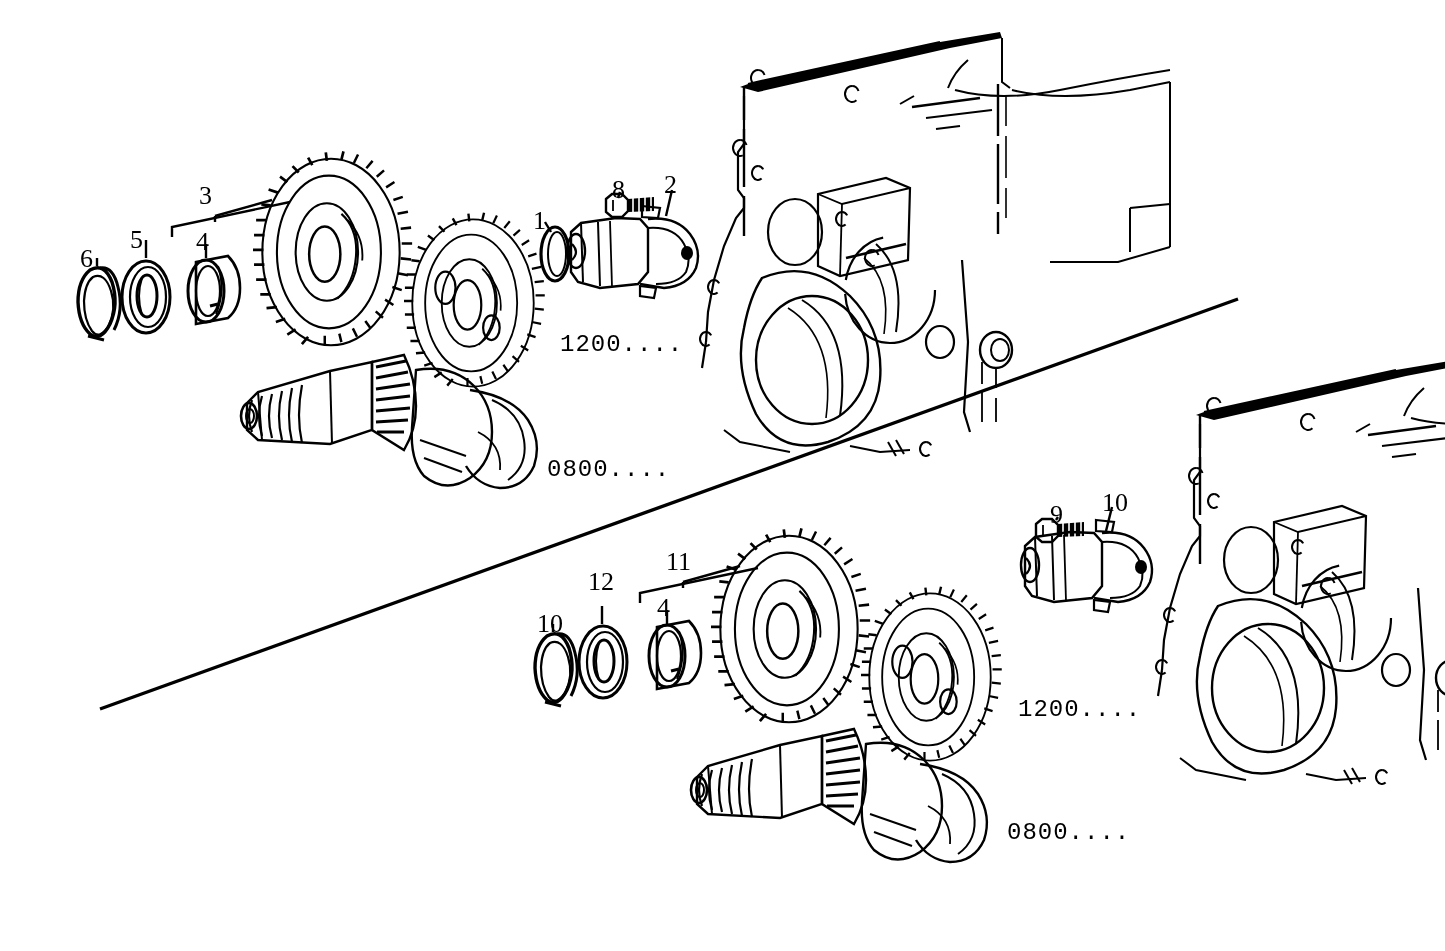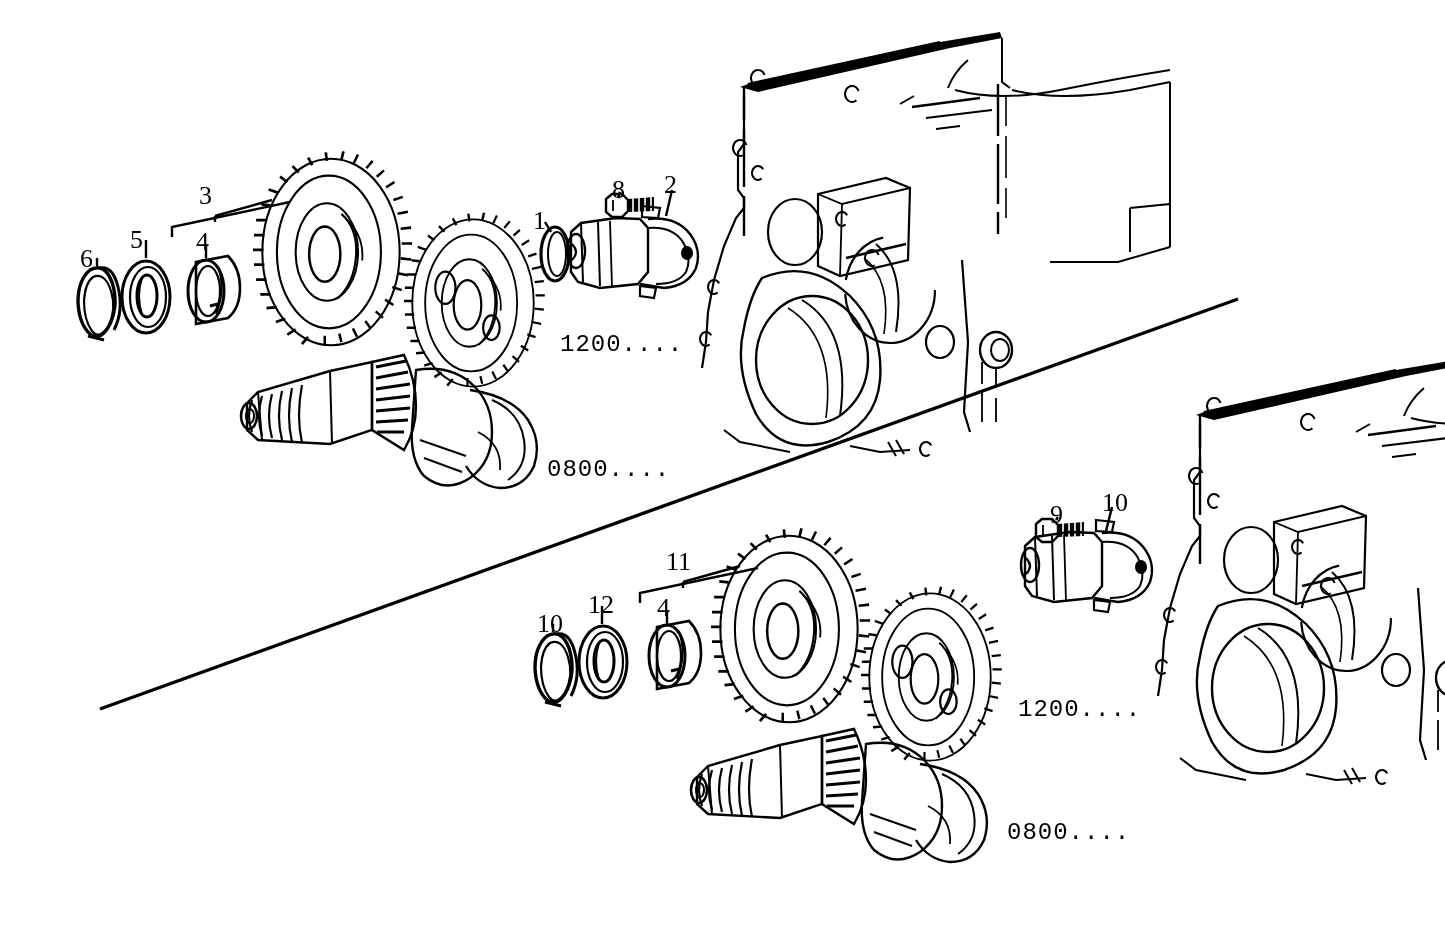--- a/index.html
+++ b/index.html
@@ -348,21 +348,21 @@
 <span class="cal" style="left:196px; top:229px;">4</span>
 <span class="cal" style="left:199px; top:183px;">3</span>
 <span class="cal" style="left:533px; top:208px;">1</span>
 <span class="cal" style="left:612px; top:177px;">8</span>
 <span class="cal" style="left:664px; top:172px;">2</span>
 
 <span class="ref" style="left:560px; top:331px;">1200....</span>
 <span class="ref" style="left:547px; top:456px;">0800....</span>
 
 <span class="cal" style="left:537px; top:611px;">10</span>
-<span class="cal" style="left:588px; top:592px;">12</span>
+<span class="cal" style="left:588px; top:569px;">12</span>
 <span class="cal" style="left:657px; top:595px;">4</span>
 <span class="cal" style="left:666px; top:549px;">11</span>
 <span class="cal" style="left:1050px;top:502px;">9</span>
 <span class="cal" style="left:1102px;top:490px;">10</span>
 
 <span class="ref" style="left:1018px;top:696px;">1200....</span>
 <span class="ref" style="left:1007px;top:819px;">0800....</span>
 
 </div>
 

